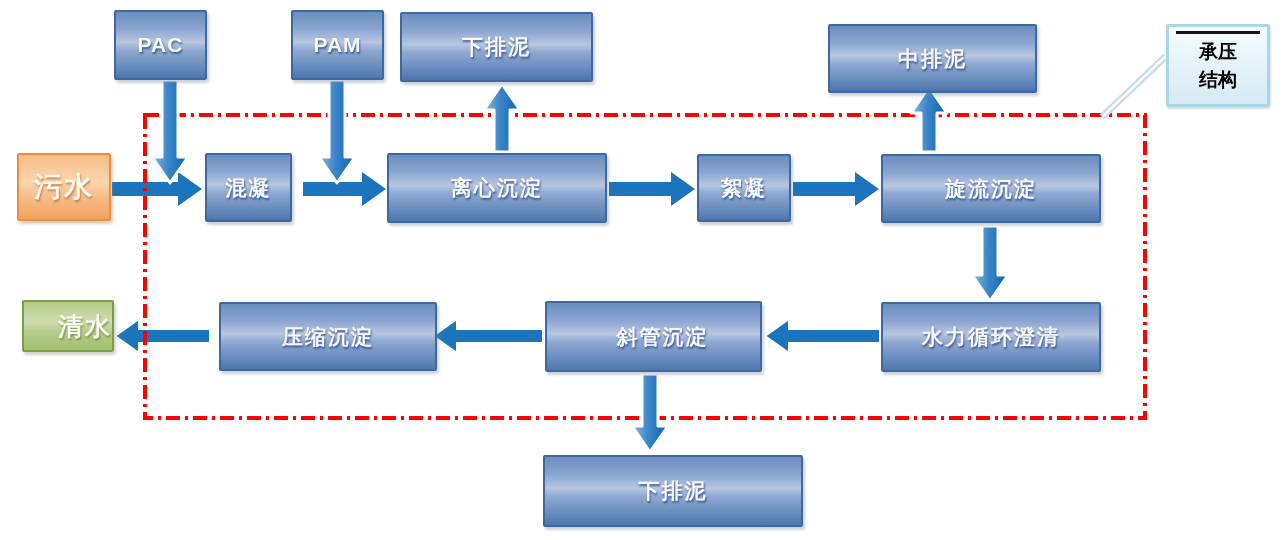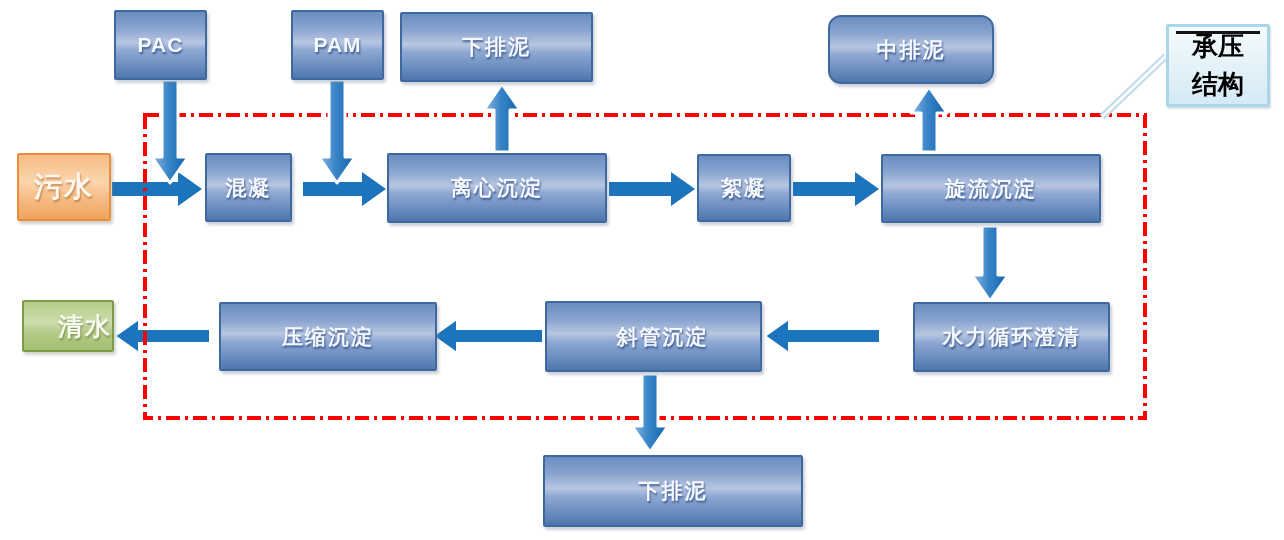--- a/index.html
+++ b/index.html
@@ -30,37 +30,37 @@
   .green{
     border:2px solid #7e9b48;
     background:linear-gradient(180deg,#b4cc88 0%,#cfdcae 42%,#b7cc8c 60%,#a2bf6e 100%);
     color:#f7fbef;font-weight:bold;font-size:25px;letter-spacing:2px;
     text-shadow:1px 2px 2px rgba(85,110,40,.55);
     box-shadow:2px 3px 3px rgba(140,150,130,.4);
   }
   .callout{
     border:3px solid #abd5e8;
     background:linear-gradient(180deg,#f6fbfe 0%,#e6f3f9 45%,#d5eaf4 100%);
-    color:#000;font-weight:bold;font-size:26px;line-height:1.45;
+    color:#000;font-weight:bold;font-size:19px;line-height:1.45;
     flex-direction:column;box-shadow:1px 2px 2px rgba(140,160,175,.35);
   }
   .callout-bar{position:absolute;top:4px;left:7px;right:7px;height:3px;background:#141414;}
   .callout-text{position:relative;}
   
   .p-pac{left:114px;top:10px;width:93px;height:70px;}
   .p-pam{left:291px;top:10px;width:93px;height:70px;}
   .p-sludge-top{left:400px;top:12px;width:193px;height:70px;}
-  .p-sludge-mid{left:828px;top:15px;width:166px;height:69px;border-radius:13px;}
+  .p-sludge-mid{left:828px;top:24px;width:209px;height:69px;}
   .p-callout{left:1166px;top:24px;width:104px;height:83px;}
   .p-sewage{left:17px;top:153px;width:94px;height:68px;}
   .p-coagulation{left:205px;top:153px;width:87px;height:69px;}
   .p-centrifugal{left:387px;top:153px;width:220px;height:70px;}
   .p-flocculation{left:697px;top:154px;width:94px;height:68px;}
   .p-cyclone{left:881px;top:154px;width:220px;height:69px;}
-  .p-hydraulic{left:881px;top:302px;width:197px;height:70px;margin-left:32px;}
+  .p-hydraulic{left:881px;top:302px;width:220px;height:70px;}
   .p-inclined{left:545px;top:301px;width:217px;height:71px;padding-left:18px;}
   .p-compression{left:219px;top:302px;width:218px;height:69px;}
   .p-clear{left:22px;top:300px;width:92px;height:52px;justify-content:flex-end;}
   .p-sludge-bottom{left:543px;top:455px;width:260px;height:72px;}
 </style>
 </head>
 <body>
 
 <div id="canvas">
 

